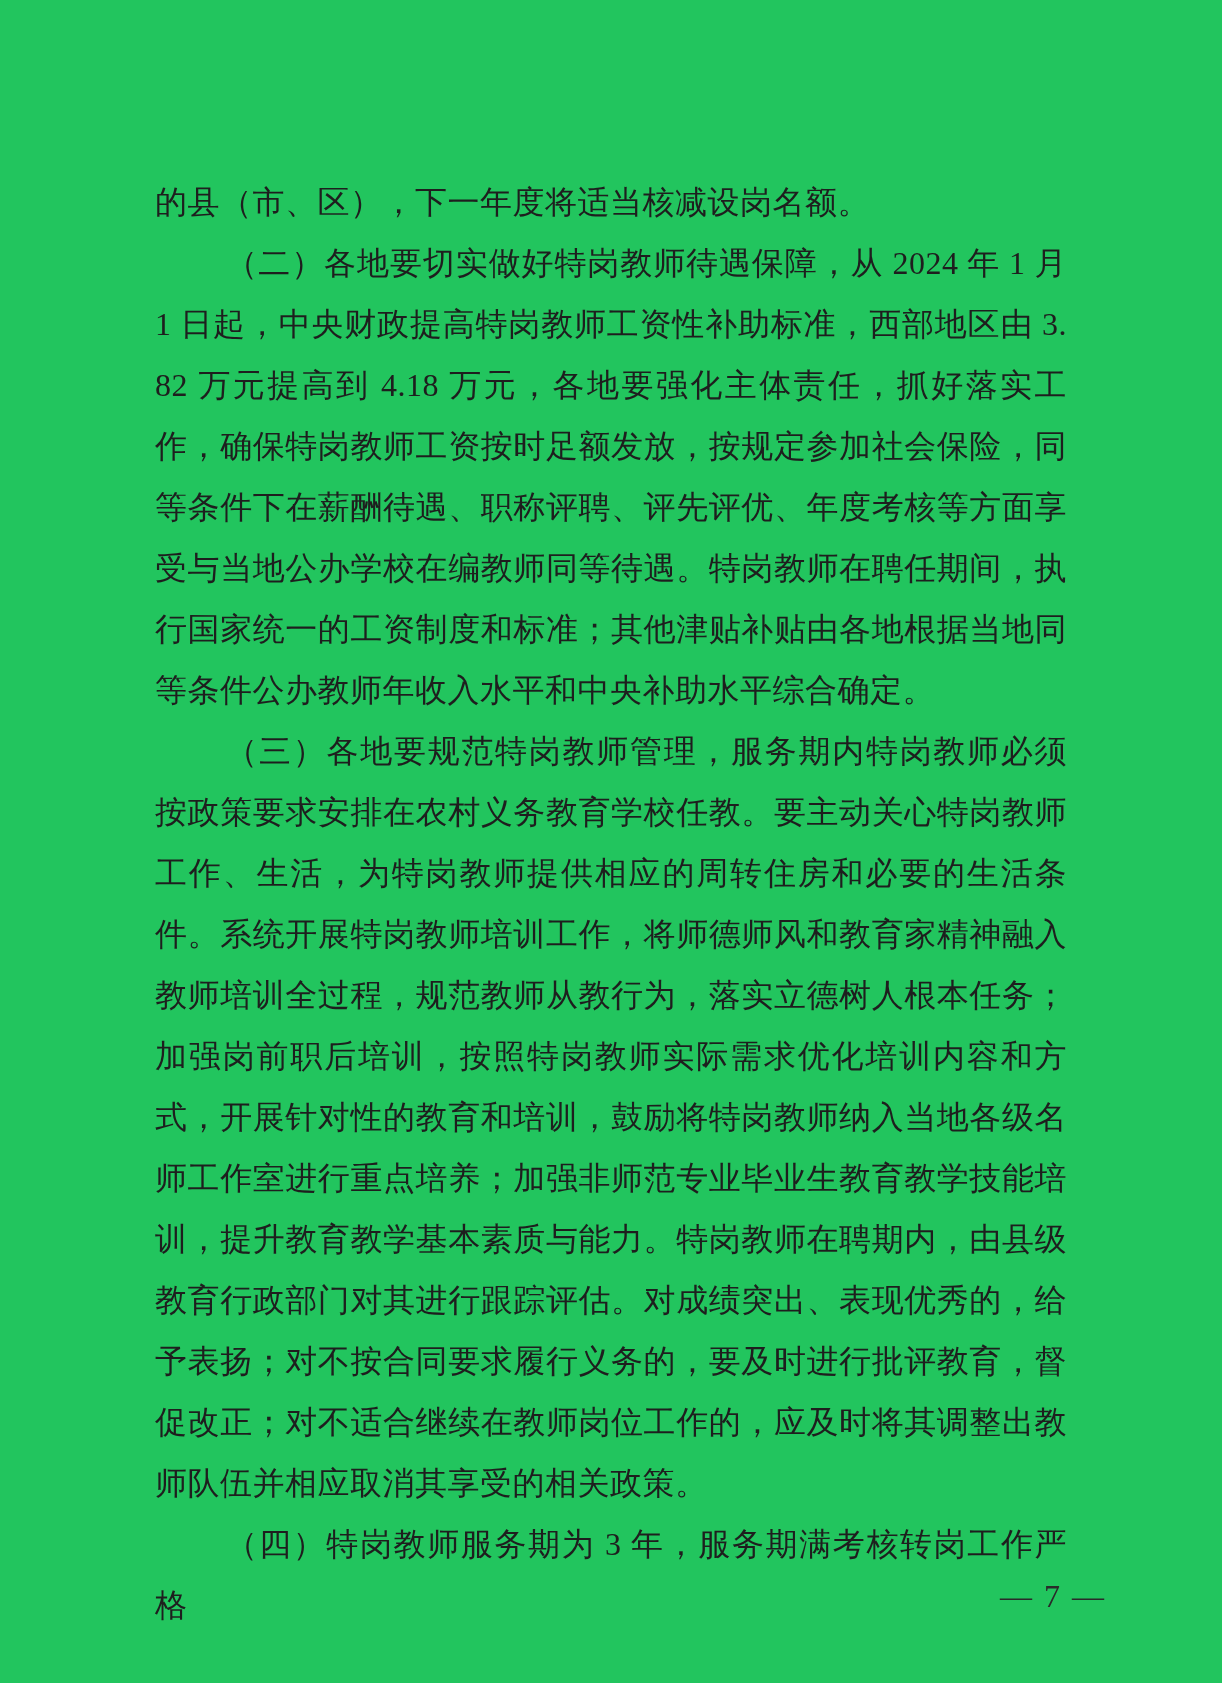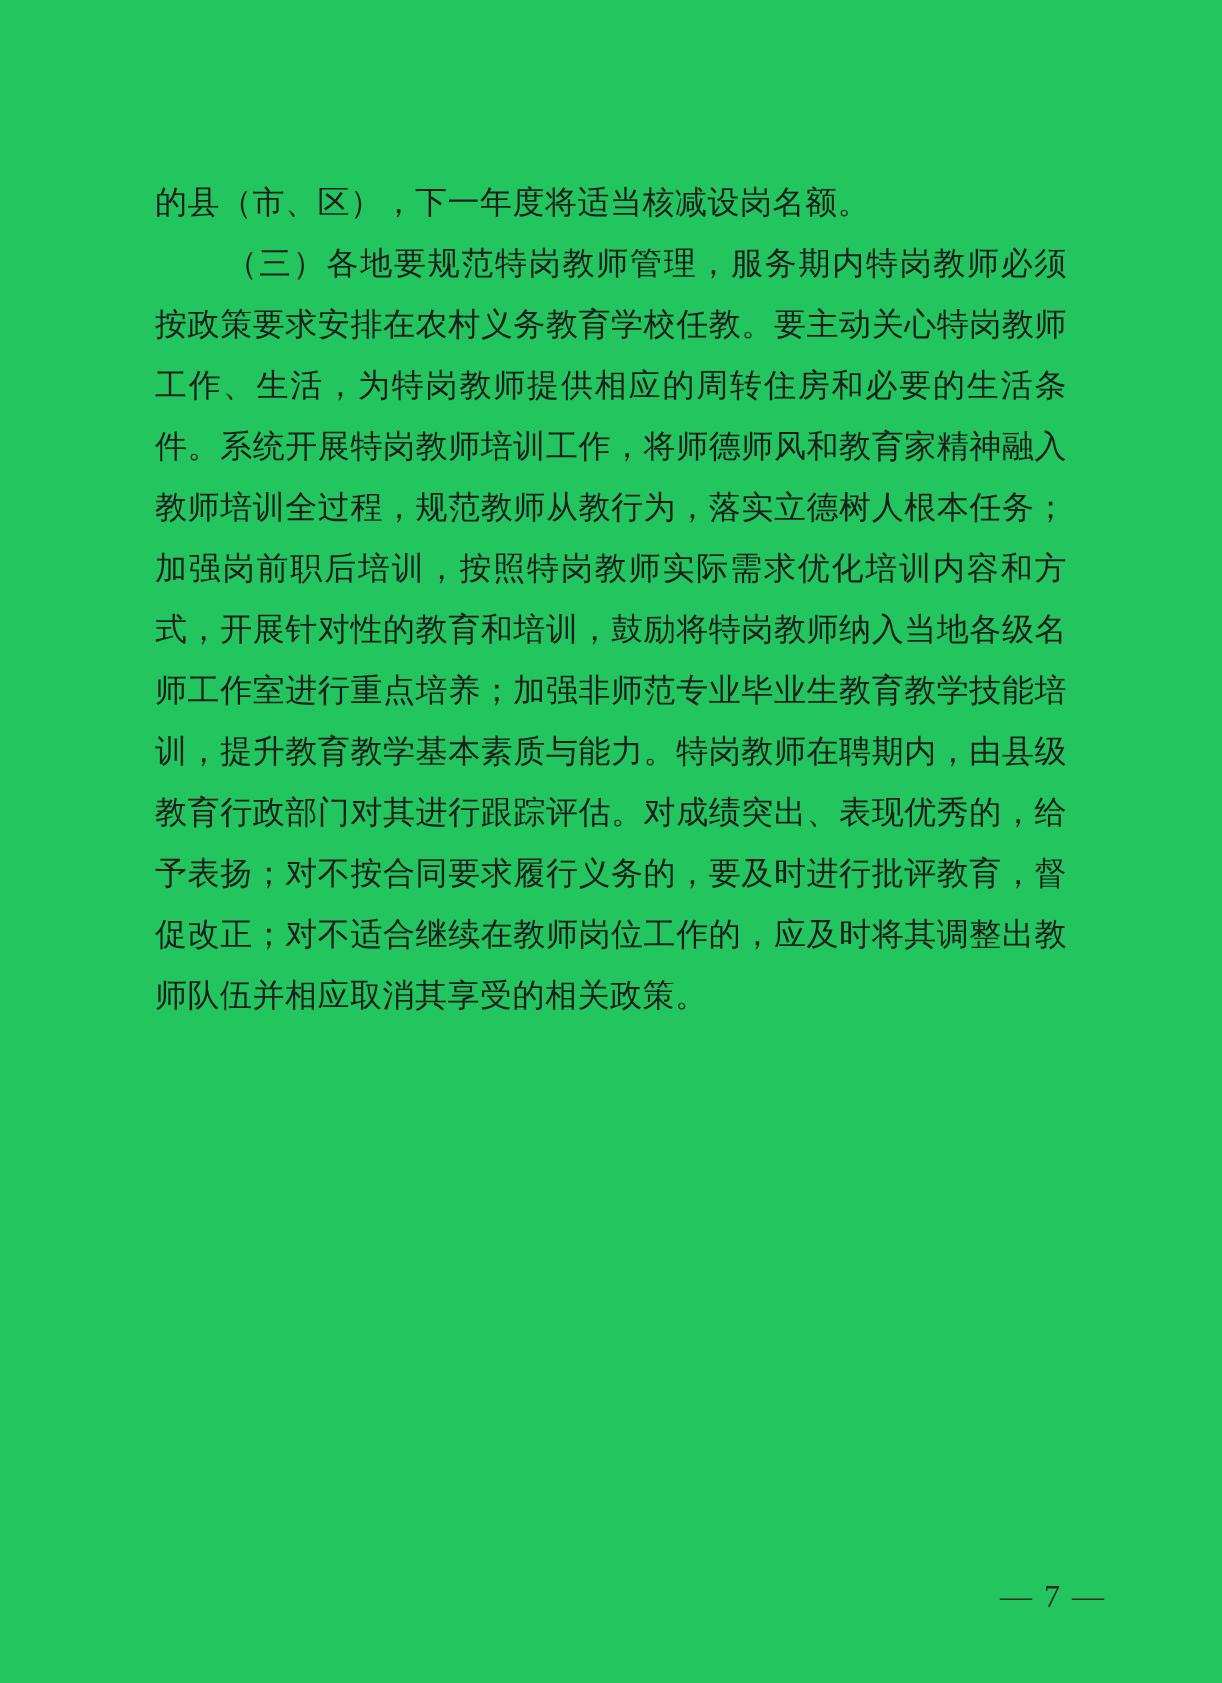--- a/index.html
+++ b/index.html
@@ -47,18 +47,20 @@
     color: #2a2a2a;
     white-space: nowrap;
   }
 </style>
 </head>
 <body>
 
 <div class="page">
   <div class="content">
     <p class="para">的县（市、区），下一年度将适当核减设岗名额。</p>
+    <p class="para indent">（二）各地要切实做好特岗教师待遇保障，从 2024 年 1 月 1 日起，中央财政提高特岗教师工资性补助标准，西部地区由 3.82 万元提高到 4.18 万元，各地要强化主体责任，抓好落实工作，确保特岗教师工资按时足额发放，按规定参加社会保险，同等条件下在薪酬待遇、职称评聘、评先评优、年度考核等方面享受与当地公办学校在编教师同等待遇。特岗教师在聘任期间，执行国家统一的工资制度和标准；其他津贴补贴由各地根据当地同等条件公办教师年收入水平和中央补助水平综合确定。</p>
     <p class="para indent">（三）各地要规范特岗教师管理，服务期内特岗教师必须按政策要求安排在农村义务教育学校任教。要主动关心特岗教师工作、生活，为特岗教师提供相应的周转住房和必要的生活条件。系统开展特岗教师培训工作，将师德师风和教育家精神融入教师培训全过程，规范教师从教行为，落实立德树人根本任务；加强岗前职后培训，按照特岗教师实际需求优化培训内容和方式，开展针对性的教育和培训，鼓励将特岗教师纳入当地各级名师工作室进行重点培养；加强非师范专业毕业生教育教学技能培训，提升教育教学基本素质与能力。特岗教师在聘期内，由县级教育行政部门对其进行跟踪评估。对成绩突出、表现优秀的，给予表扬；对不按合同要求履行义务的，要及时进行批评教育，督促改正；对不适合继续在教师岗位工作的，应及时将其调整出教师队伍并相应取消其享受的相关政策。</p>
+    <p class="para indent">（四）特岗教师服务期为 3 年，服务期满考核转岗工作严格</p>
   </div>
   <div class="footer">
     <span class="page-num">— 7 —</span>
   </div>
 </div>
 
 </body></html>

